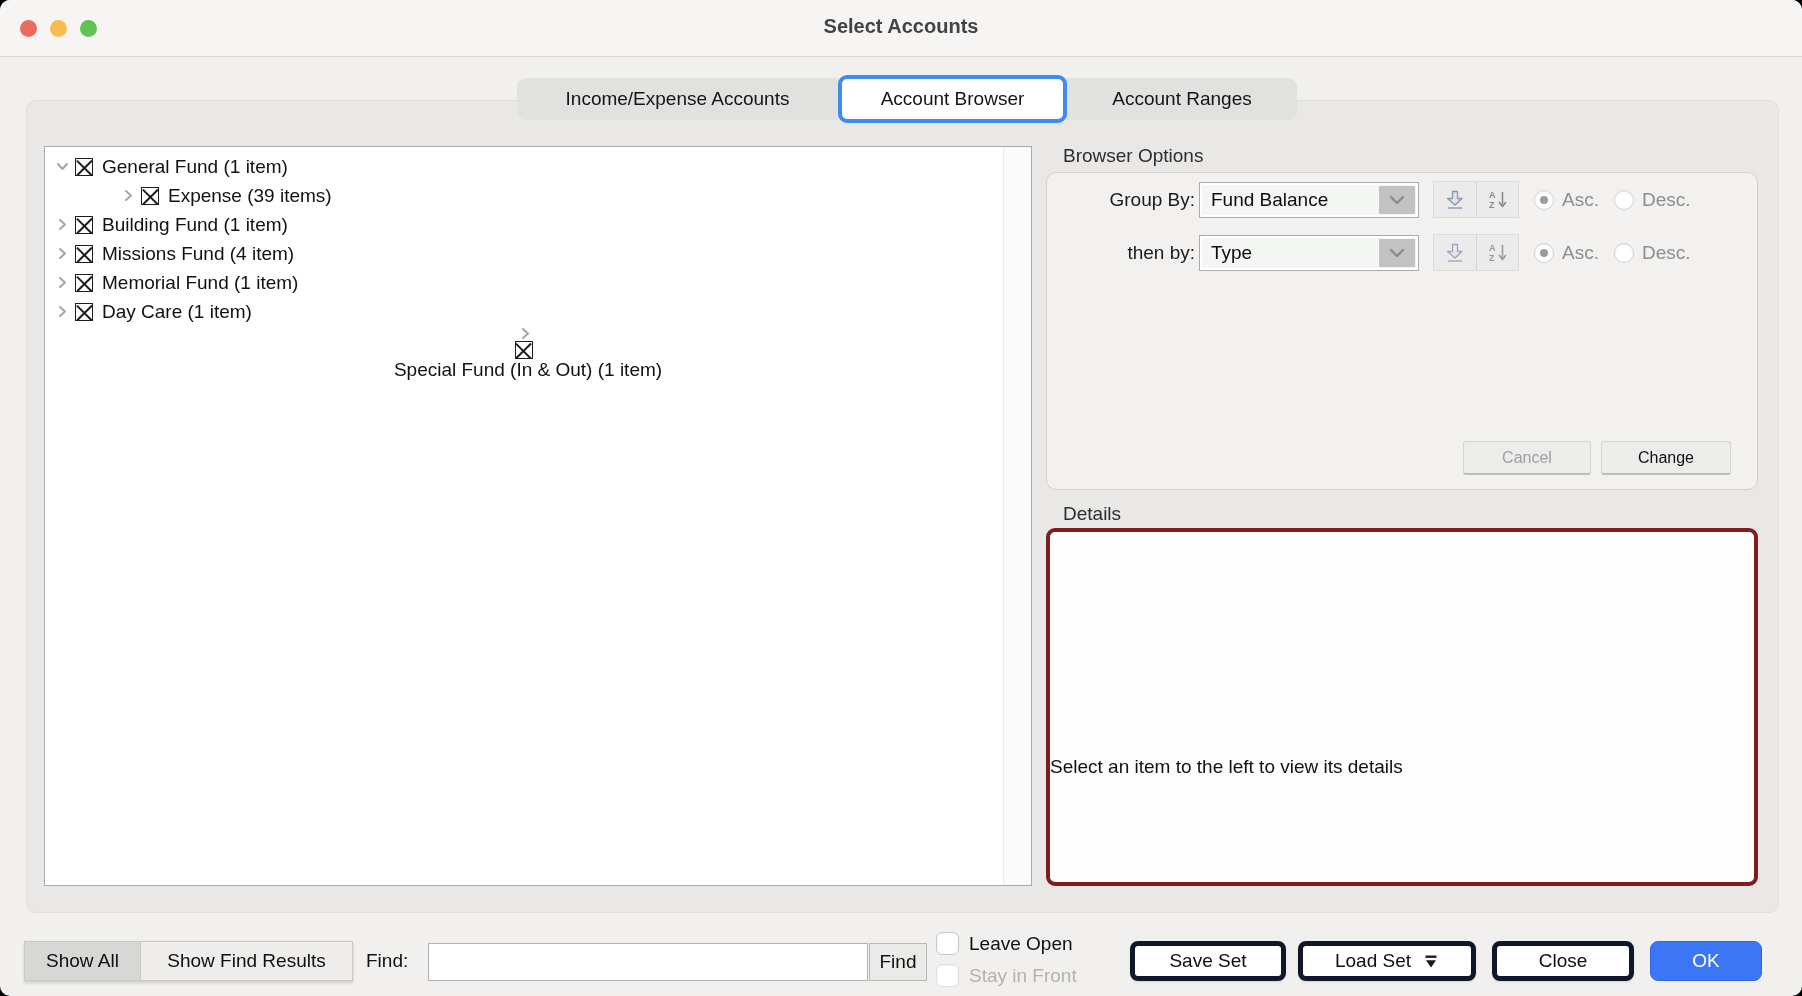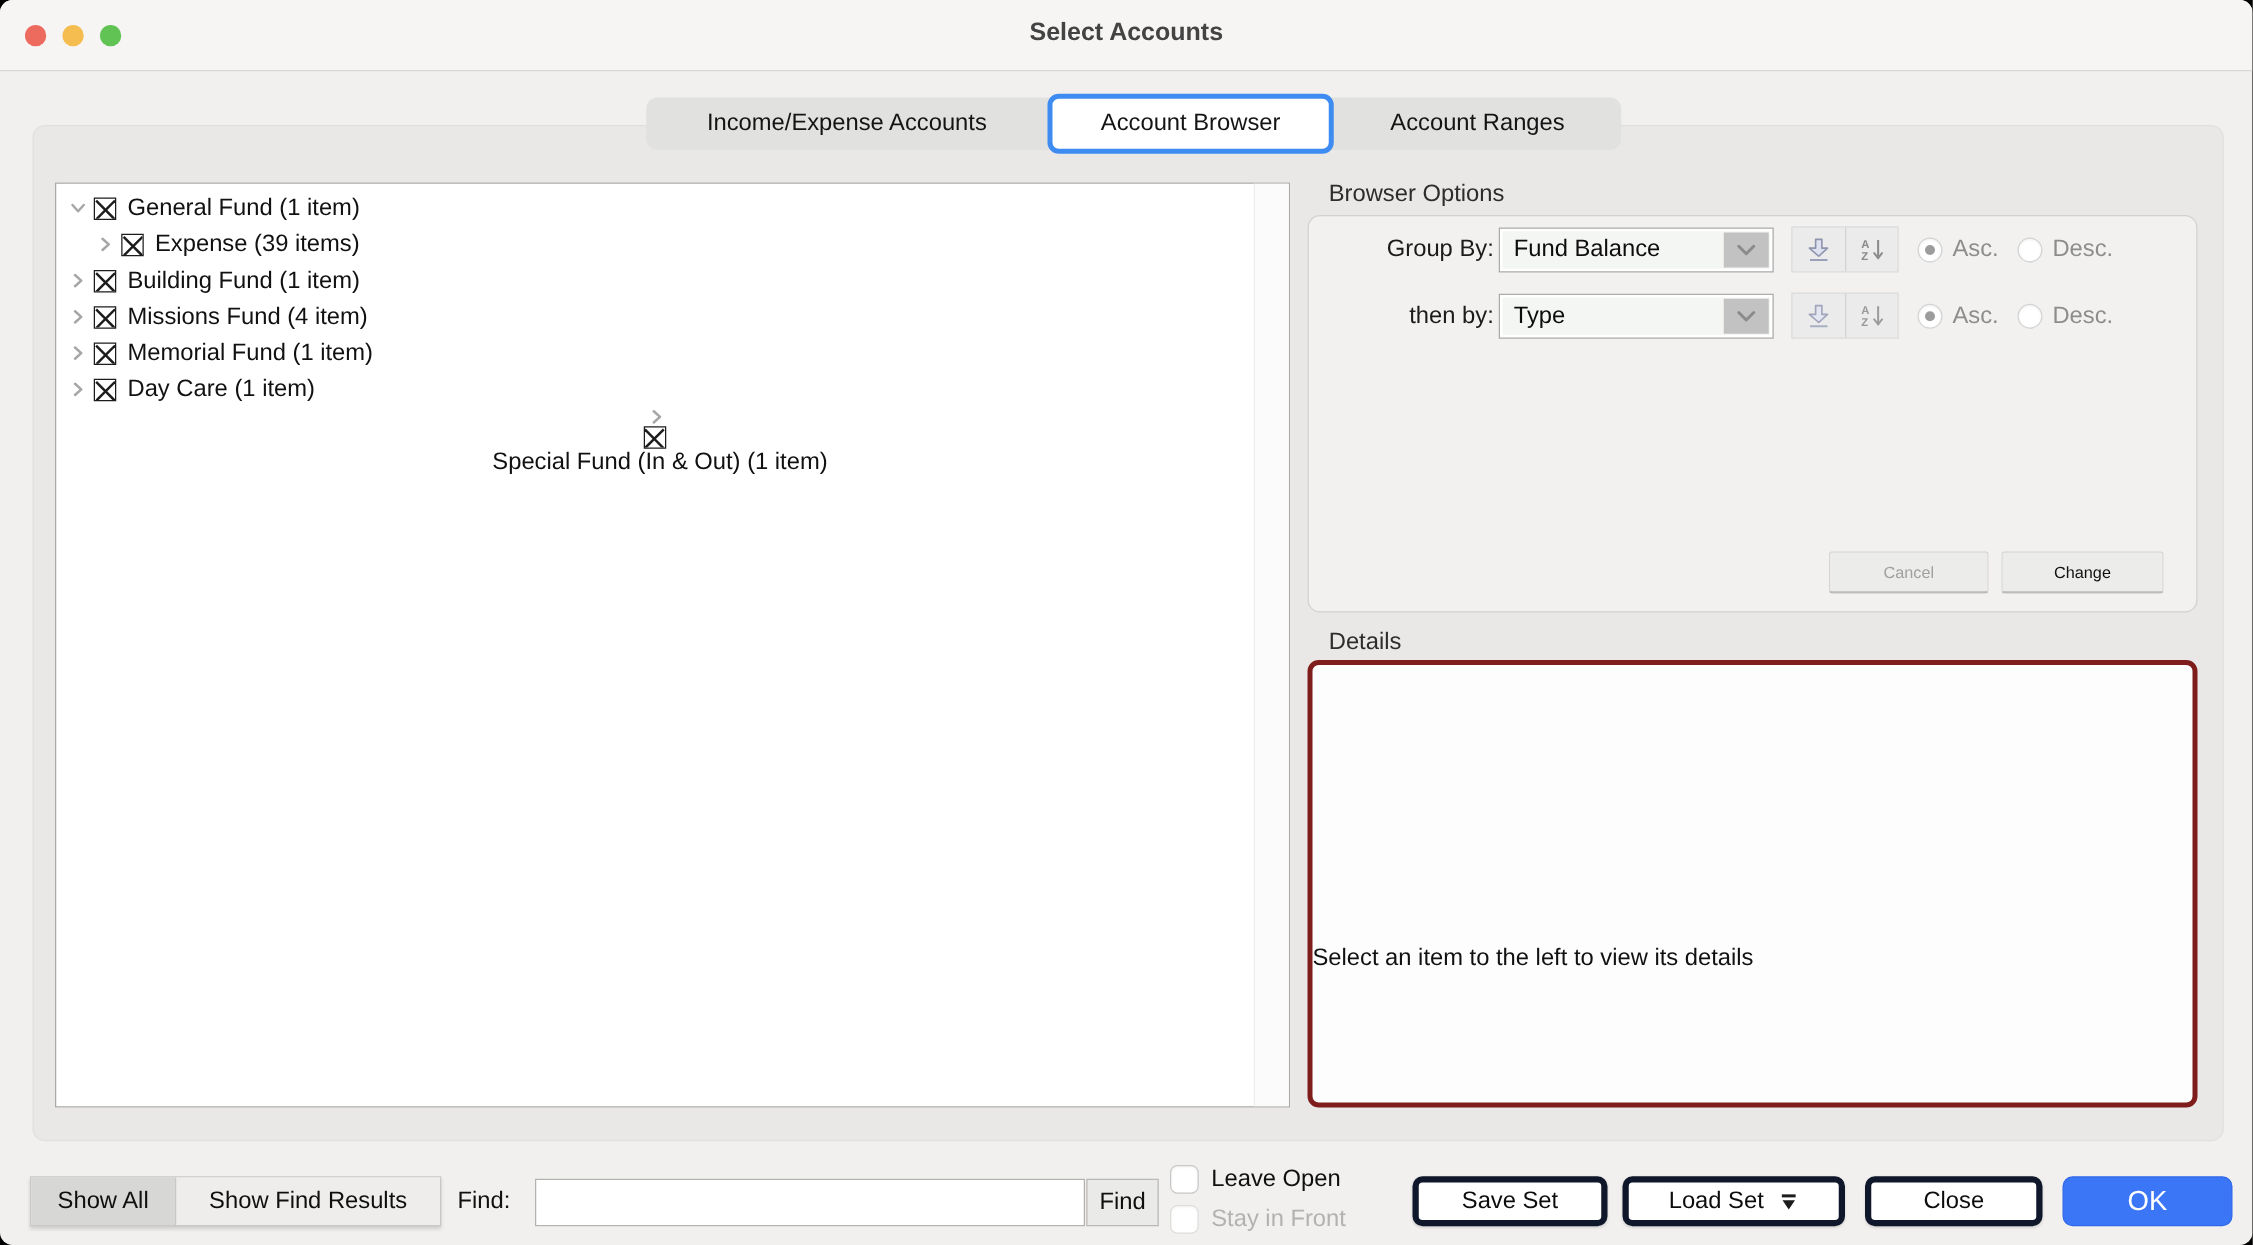--- a/index.html
+++ b/index.html
@@ -38,40 +38,40 @@
   .combo{position:relative;width:220px;height:36px;background:#f4f6f3;border:1px solid #ababab;box-shadow:inset 0 0 0 2px #ffffff;display:flex;align-items:center;flex:0 0 auto;}
   .combo .ctext{font-size:19px;color:#0d0d0d;padding-left:11px;}
   .combo .arrowbox{position:absolute;right:3px;top:3px;bottom:3px;width:36px;background:#c2c2c2;display:flex;align-items:center;justify-content:center;}
   .sort-group{display:flex;height:37px;background:#ebebeb;border:1px solid #dcdcdb;margin-left:14px;flex:0 0 auto;}
   .sort-btn{width:42px;display:flex;align-items:center;justify-content:center;}
   .sort-btn + .sort-btn{border-left:1px solid #d3d3d3;}
   .radio-wrap{display:flex;align-items:center;margin-left:15px;}
   .radio{width:20px;height:20px;border-radius:50%;background:#fff;border:1px solid #d2d2d2;box-shadow:inset 0 1px 2px rgba(0,0,0,.06);position:relative;flex:0 0 auto;}
   .radio.on::after{content:"";position:absolute;left:5px;top:5px;width:8px;height:8px;border-radius:50%;background:#9c9c9c;}
   .radio-label{font-size:19px;color:#8d8d8d;margin-left:8px;}
-  .flat-btn{position:absolute;height:34px;background:#ececeb;border:1px solid #d6d5d4;border-bottom:2px solid #bdbcbb;border-radius:3px;font-size:13px;display:flex;align-items:center;justify-content:center;}
+  .flat-btn{position:absolute;height:34px;background:#ececeb;border:1px solid #d6d5d4;border-bottom:2px solid #bdbcbb;border-radius:3px;font-size:16px;display:flex;align-items:center;justify-content:center;}
   .flat-btn.disabled{color:#a0a0a0;}
   .flat-btn.enabled{color:#111;}
   .details-box{position:absolute;left:1046px;top:528px;width:712px;height:358px;background:#fdfdfd;border:4px solid #7f1d1d;border-radius:9px;display:flex;align-items:center;justify-content:flex-start;}
   .details-msg{font-size:19px;color:#111;margin-top:120px;}
   
   .segmented{position:absolute;left:24px;top:941px;height:40px;display:flex;border:1px solid #c9c8c7;box-shadow:0 2px 3px rgba(0,0,0,.15);}
   .seg{display:flex;align-items:center;justify-content:center;font-size:19px;color:#0f0f0f;}
   .seg.sel{width:115px;background:#d7d7d6;}
   .seg.unsel{width:212px;background:#eeedec;border-left:1px solid #c9c8c7;}
   .find-label{position:absolute;left:366px;top:950px;font-size:19px;color:#111;}
   .find-input{position:absolute;left:428px;top:943px;width:440px;height:38px;background:#fff;border:1.5px solid #b3b2b1;font-size:19px;padding:0 8px;outline:none;}
   .find-btn{position:absolute;left:869px;top:943px;width:58px;height:38px;background:#eaeae9;border:1px solid #b9b8b7;font-size:19px;color:#0f0f0f;display:flex;align-items:center;justify-content:center;}
   .check{width:23px;height:23px;border-radius:6px;background:#fff;border:1px solid #c8c7c6;box-shadow:inset 0 1px 2px rgba(0,0,0,.05);flex:0 0 auto;}
   .check.disabled{border-color:#dedddc;}
   .check-row{position:absolute;display:flex;align-items:center;gap:10px;}
   .check-label{font-size:19px;color:#101010;}
   .check-label.disabled{color:#b3b2b1;}
   .pill-btn{position:absolute;top:941px;height:40px;background:#ffffff;border:5px solid #0f172a;border-radius:8px;box-shadow:0 1px 2px rgba(0,0,0,.12);font-size:19px;color:#0d0d0d;display:flex;align-items:center;justify-content:center;gap:12px;}
-  .ok-btn{position:absolute;left:1650px;top:941px;width:136px;height:40px;background:#3b76f6;border:1px solid #2f67e8;border-radius:8px;font-size:22px;color:#fff;display:flex;align-items:center;justify-content:center;}
+  .ok-btn{position:absolute;left:1650px;top:941px;width:112px;height:40px;background:#3b76f6;border:1px solid #2f67e8;border-radius:8px;font-size:19px;color:#fff;display:flex;align-items:center;justify-content:center;}
 </style>
 </head>
 <body>
 
 <div class="window">
 
   <div class="titlebar">
     <span class="tl red"></span>
     <span class="tl yellow"></span>
     <span class="tl green"></span>
@@ -92,21 +92,21 @@
       <div class="tree-row" style="padding-left:10px;">
         <span class="chev">
           <svg width="15" height="15" viewBox="0 0 15 15">
               <polyline points="3,5 7.5,10 12,5" fill="none" stroke="#a6a6a6" stroke-width="2" stroke-linecap="round" stroke-linejoin="round"></polyline>
             </svg>
         </span>
         <span class="xbox"></span>
         <span>General Fund (1 item)</span>
       </div>
 
-      <div class="tree-row" style="padding-left:32px;">
+      <div class="tree-row" style="padding-left:32px;margin-left:44px;">
         <span class="chev">
           <svg width="15" height="15" viewBox="0 0 15 15">
               <polyline points="5,3 10,7.5 5,12" fill="none" stroke="#a6a6a6" stroke-width="2" stroke-linecap="round" stroke-linejoin="round"></polyline>
             </svg>
         </span>
         <span class="xbox"></span>
         <span>Expense (39 items)</span>
       </div>
 
       <div class="tree-row" style="padding-left:10px;">

